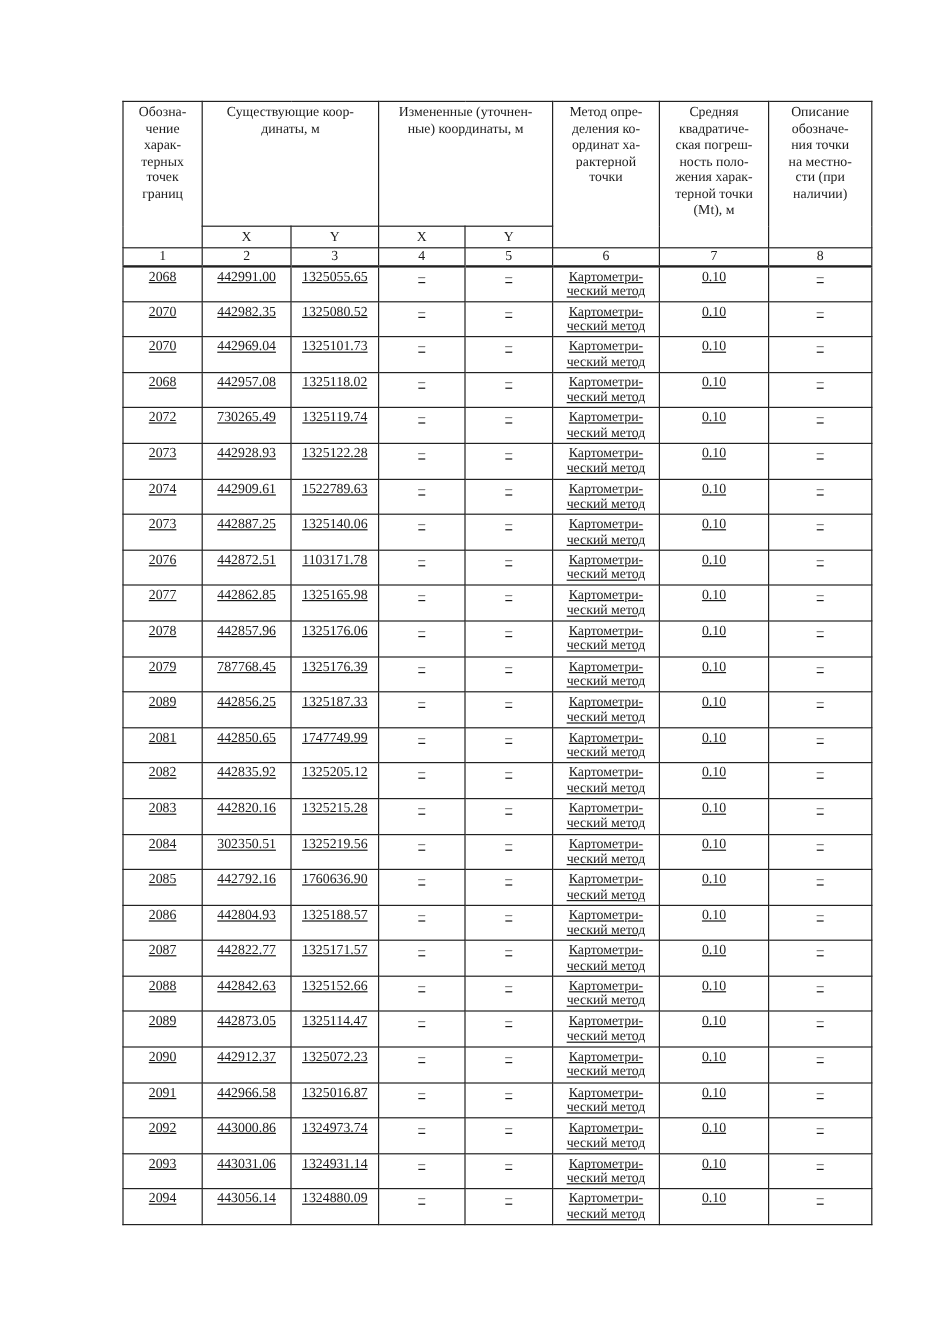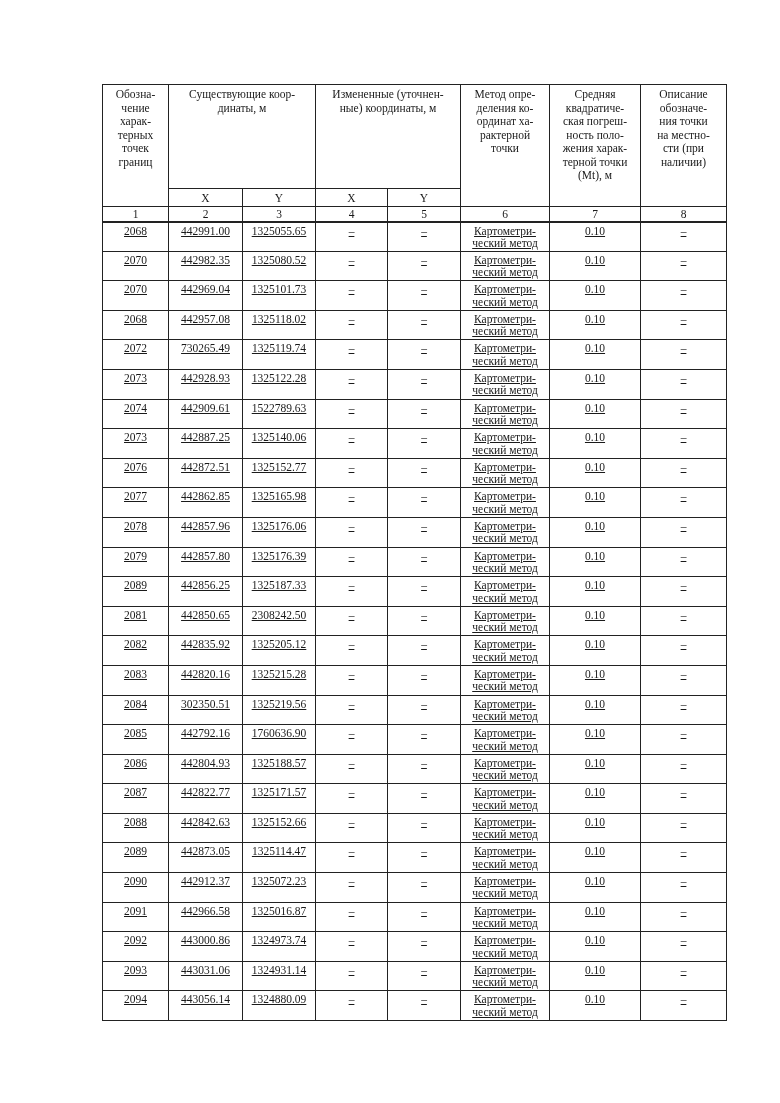--- a/index.html
+++ b/index.html
@@ -219,21 +219,21 @@
     <td>–</td>
     <td>–</td>
     <td>Картометри-
 ческий метод</td>
     <td>0.10</td>
     <td>–</td>
   </tr>
         <tr>
     <td>2076</td>
     <td>442872.51</td>
-    <td>1325152.77</td>
+    <td>1103171.78</td>
     <td>–</td>
     <td>–</td>
     <td>Картометри-
 ческий метод</td>
     <td>0.10</td>
     <td>–</td>
   </tr>
         <tr>
     <td>2077</td>
     <td>442862.85</td>
@@ -251,21 +251,21 @@
     <td>1325176.06</td>
     <td>–</td>
     <td>–</td>
     <td>Картометри-
 ческий метод</td>
     <td>0.10</td>
     <td>–</td>
   </tr>
         <tr>
     <td>2079</td>
-    <td>442857.80</td>
+    <td>787768.45</td>
     <td>1325176.39</td>
     <td>–</td>
     <td>–</td>
     <td>Картометри-
 ческий метод</td>
     <td>0.10</td>
     <td>–</td>
   </tr>
         <tr>
     <td>2089</td>
@@ -274,21 +274,21 @@
     <td>–</td>
     <td>–</td>
     <td>Картометри-
 ческий метод</td>
     <td>0.10</td>
     <td>–</td>
   </tr>
         <tr>
     <td>2081</td>
     <td>442850.65</td>
-    <td>2308242.50</td>
+    <td>1747749.99</td>
     <td>–</td>
     <td>–</td>
     <td>Картометри-
 ческий метод</td>
     <td>0.10</td>
     <td>–</td>
   </tr>
         <tr>
     <td>2082</td>
     <td>442835.92</td>

